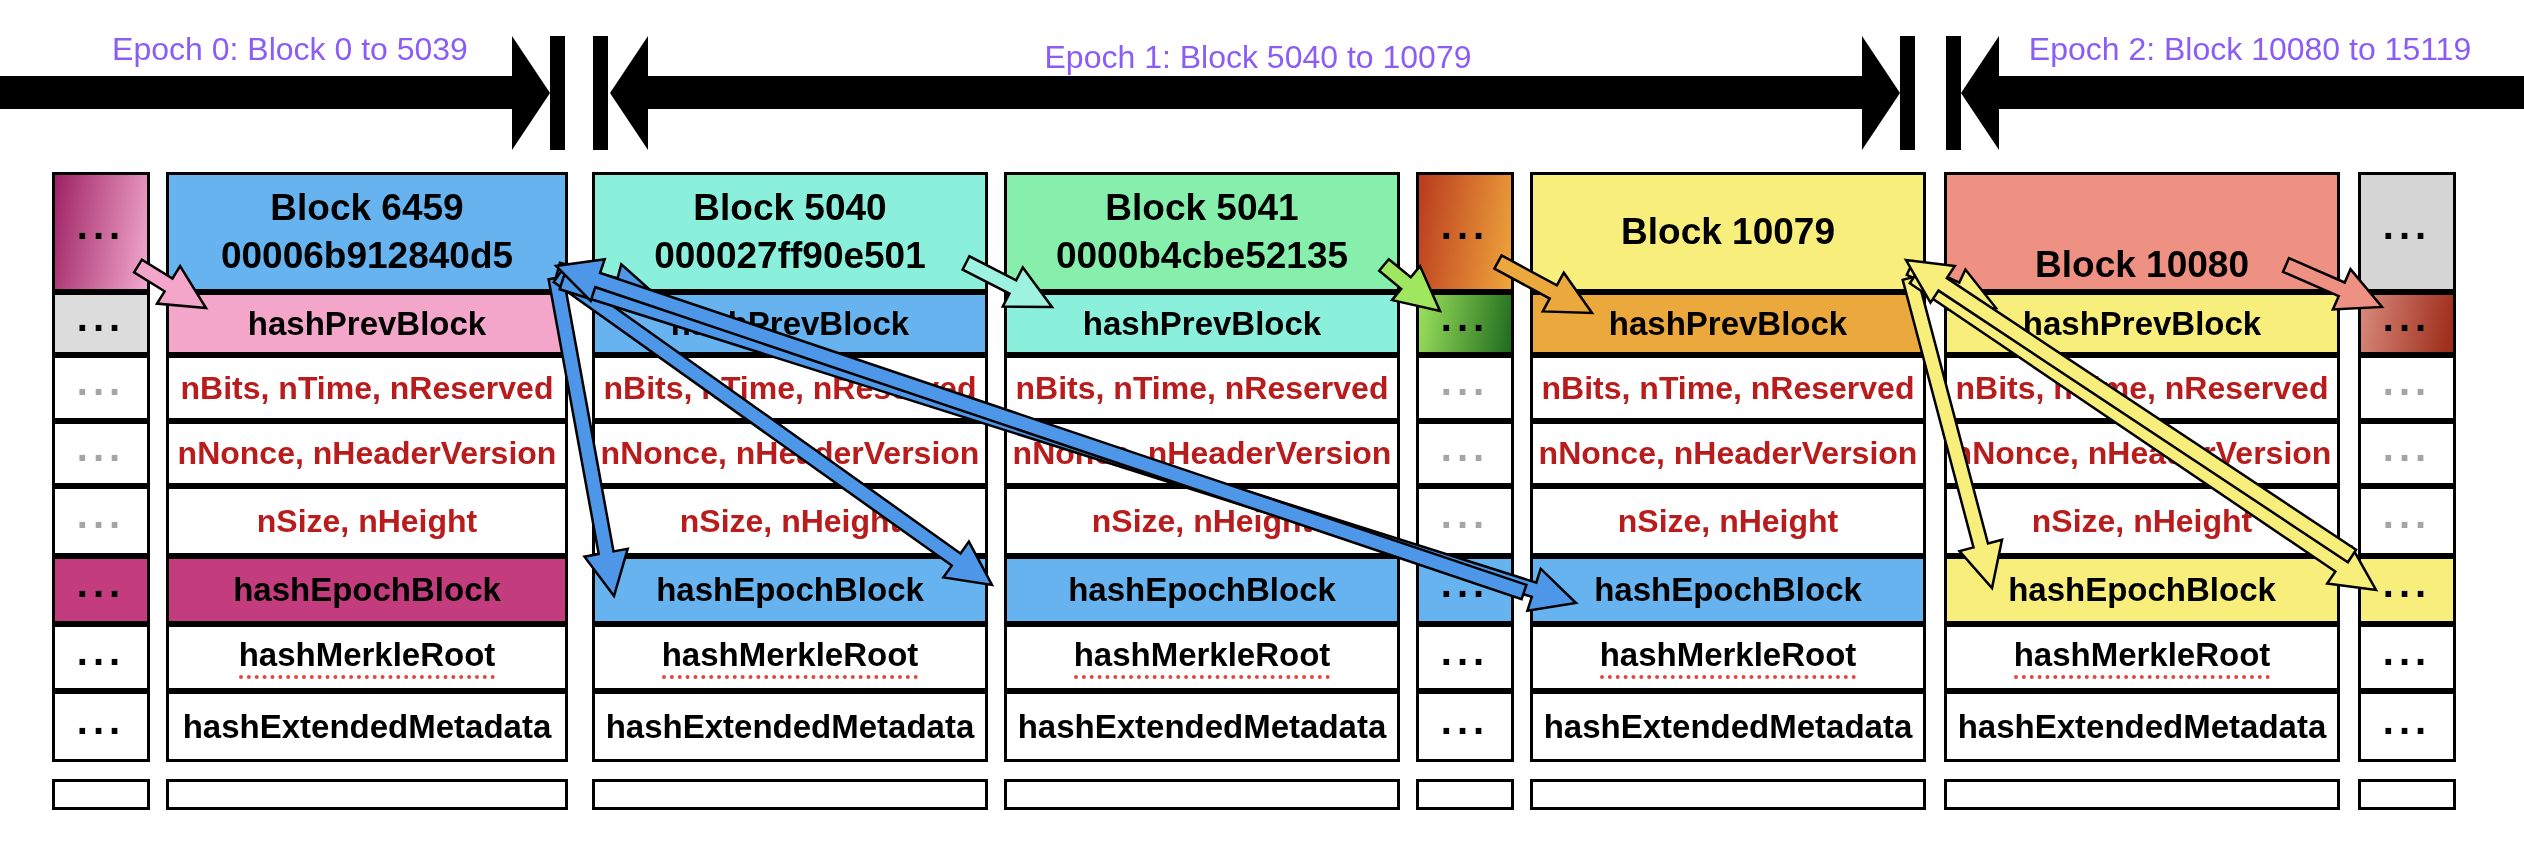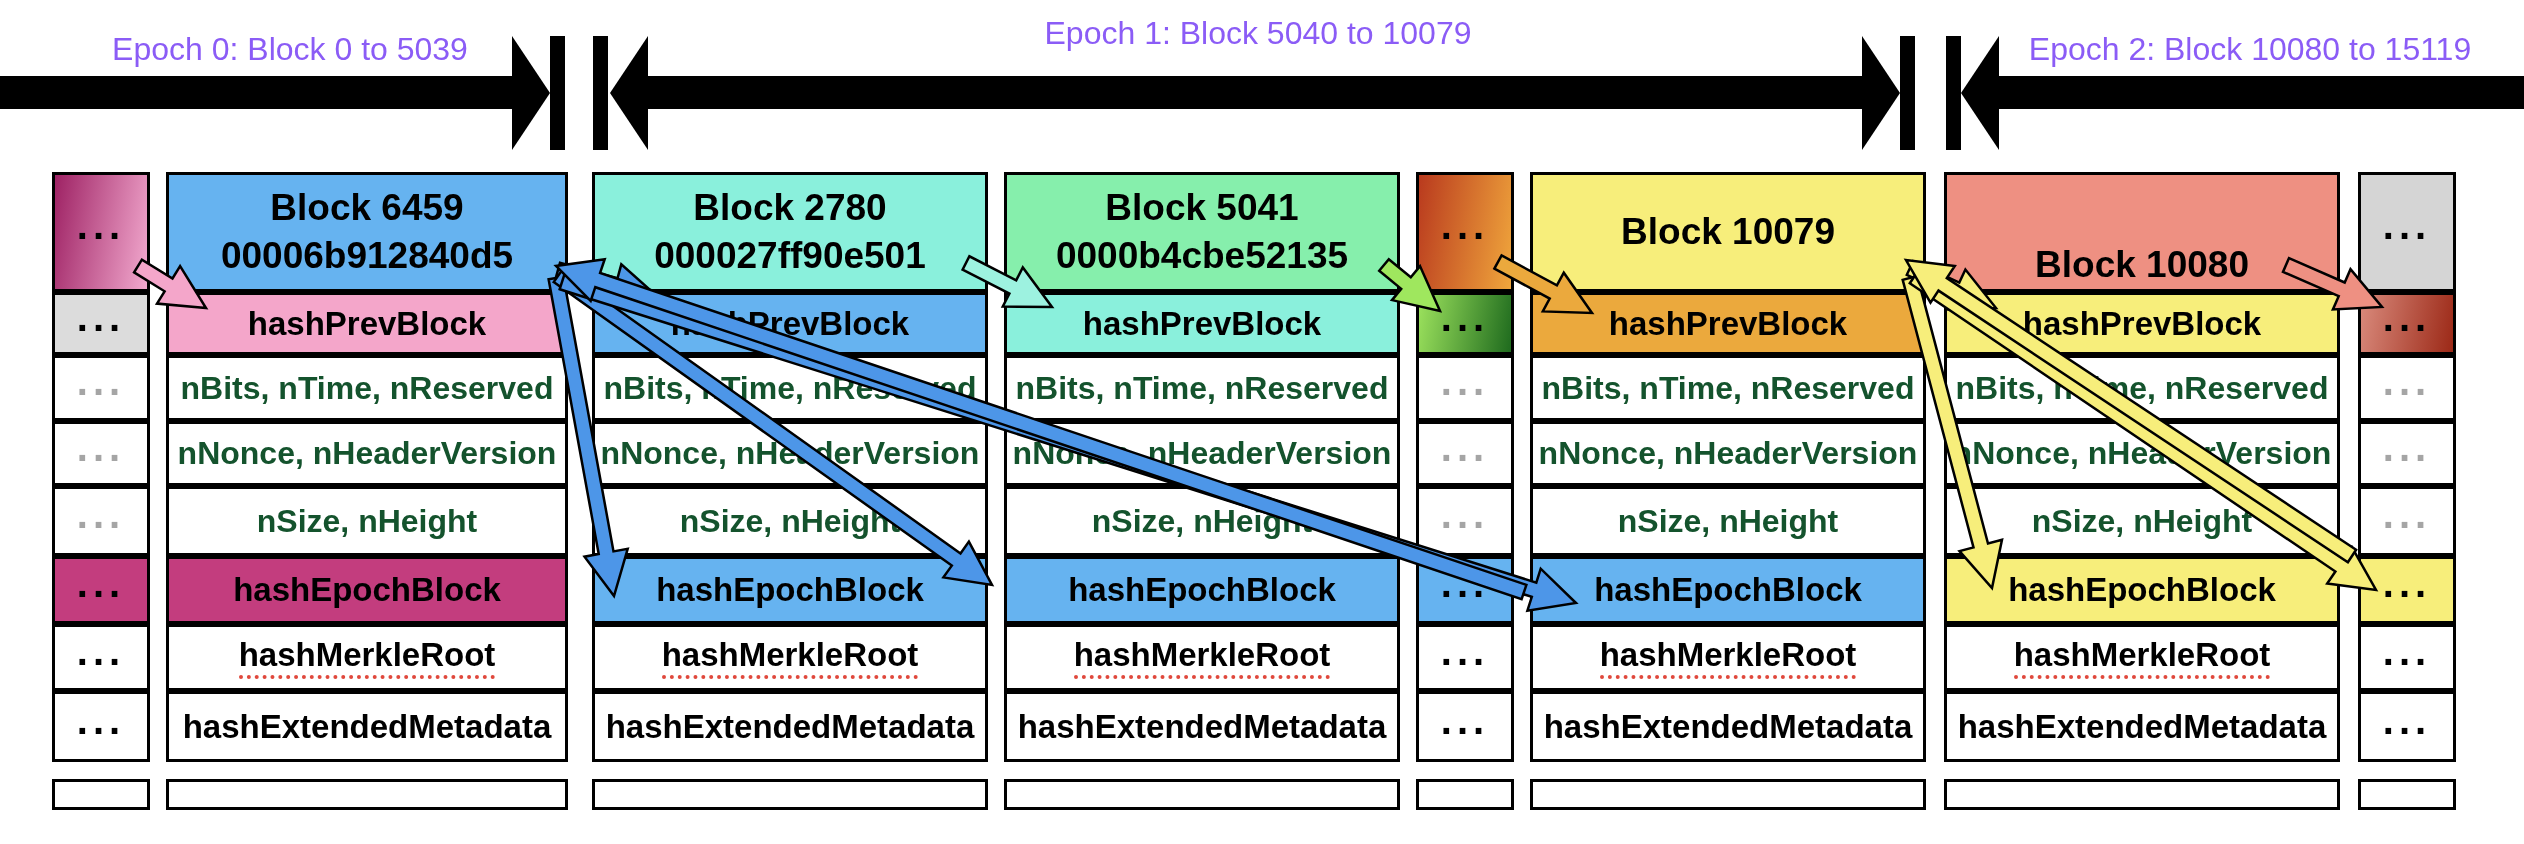--- a/index.html
+++ b/index.html
@@ -13,32 +13,32 @@
   }
   #overlay{position:absolute;left:0;top:0;z-index:5;pointer-events:none;}
   #columns{position:absolute;left:0;top:0;width:100%;height:100%;z-index:1;}
   .cell{
     position:absolute;box-sizing:border-box;border:3px solid #000;
     display:flex;align-items:center;justify-content:center;flex-direction:column;
     text-align:center;font-weight:bold;color:#000;background:#fff;
   }
   .c-title{font-size:37px;line-height:1.3;}
   .c-field{font-size:33px;}
-  .c-meta{font-size:32px;color:#14532d;}
+  .c-meta{font-size:32px;color:#b91c1c;}
   .c-dots{font-size:40px;letter-spacing:5px;line-height:20px;padding-bottom:14px;}
   .dots-gray{color:#a5a5a5;}
   .merkle-u{border-bottom:4px dotted #e0483c;padding-bottom:1px;}
 </style>
 </head>
 <body>
 
 <div class="canvas">
 
   <div class="epoch-label" style="left:40px;top:28px;width:500px;">Epoch 0: Block 0 to 5039</div>
-  <div class="epoch-label" style="left:1008px;top:12px;width:500px;">Epoch 1: Block 5040 to 10079</div>
+  <div class="epoch-label" style="left:1008px;top:36px;width:500px;">Epoch 1: Block 5040 to 10079</div>
   <div class="epoch-label" style="left:2000px;top:28px;width:500px;">Epoch 2: Block 10080 to 15119</div>
 
   <div id="columns">
       <div class="cell c-dots" style="left: 52px; width: 98px; top: 172px; height: 120px; background: linear-gradient(100deg, rgb(158, 34, 100), rgb(242, 169, 206));">
         <span>...</span>
       </div>
       <div class="cell c-dots" style="left: 52px; width: 98px; top: 292px; height: 63px; background: rgb(220, 220, 220);">
         <span>...</span>
       </div>
       <div class="cell c-dots dots-gray" style="left: 52px; width: 98px; top: 355px; height: 66px; background: rgb(255, 255, 255);">
@@ -80,21 +80,21 @@
         <span>hashEpochBlock</span>
       </div>
       <div class="cell c-field" style="left: 166px; width: 402px; top: 624px; height: 67px; background: rgb(255, 255, 255);">
         <span class="merkle-u">hashMerkleRoot</span>
       </div>
       <div class="cell c-field" style="left: 166px; width: 402px; top: 691px; height: 71px; background: rgb(255, 255, 255);">
         <span>hashExtendedMetadata</span>
       </div>
       <div class="cell" style="left: 166px; width: 402px; top: 779px; height: 31px; background: rgb(255, 255, 255);"></div>
       <div class="cell c-title" style="left: 592px; width: 396px; top: 172px; height: 120px; background: rgb(138, 240, 220);">
-        <div>Block 2780</div>
+        <div>Block 5040</div>
         <div>000027ff90e501</div>
       </div>
       <div class="cell c-field" style="left: 592px; width: 396px; top: 292px; height: 63px; background: rgb(102, 179, 240);">
         <span>hashPrevBlock</span>
       </div>
       <div class="cell c-meta" style="left: 592px; width: 396px; top: 355px; height: 66px; background: rgb(255, 255, 255);">
         <span>nBits, nTime, nReserved</span>
       </div>
       <div class="cell c-meta" style="left: 592px; width: 396px; top: 421px; height: 65px; background: rgb(255, 255, 255);">
         <span>nNonce, nHeaderVersion</span>

